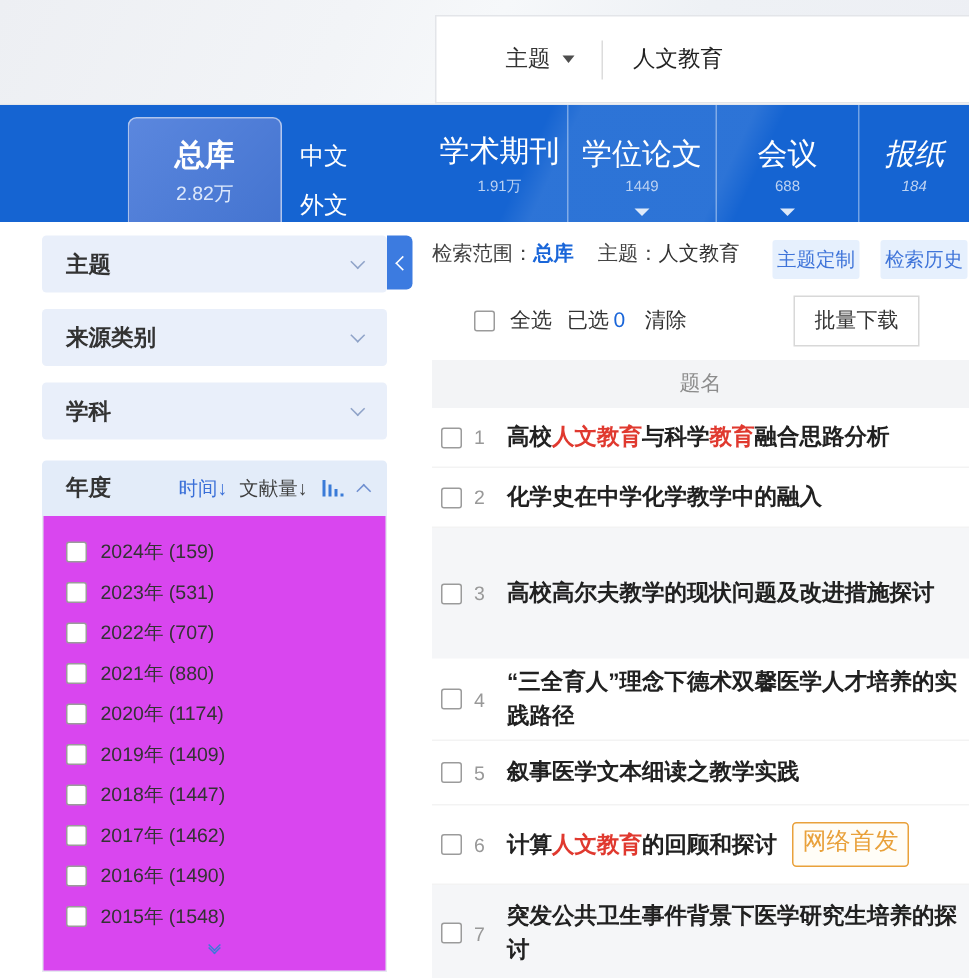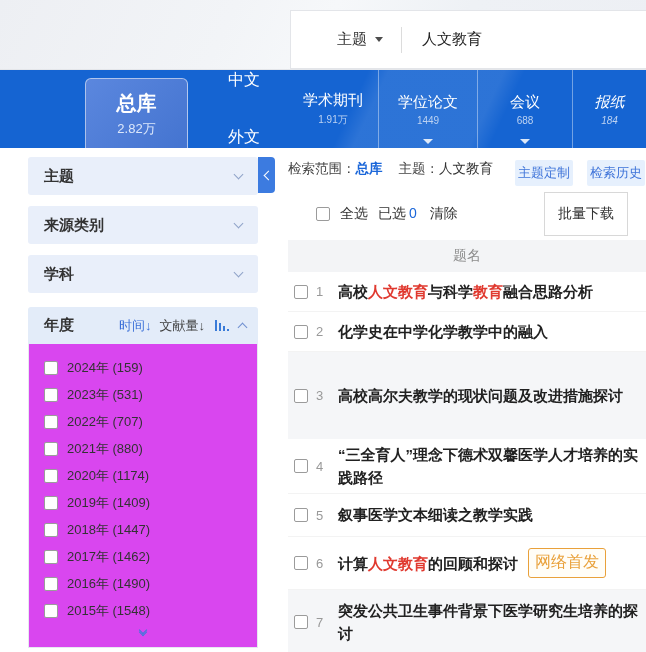--- a/index.html
+++ b/index.html
@@ -24,27 +24,27 @@
   .nav { position:absolute; left:0; top:70px; width:646px; height:78px; background:#1564d2; overflow:hidden; }
   .nav::before { content:""; position:absolute; inset:0;
     background:linear-gradient(115deg,rgba(255,255,255,0) 54%,rgba(255,255,255,.10) 57%,rgba(255,255,255,.10) 74%,rgba(255,255,255,0) 77%); }
   .tab-total { position:absolute; left:85px; top:8px; width:103px; height:70px;
     background:linear-gradient(135deg,#5b87de,#4474d0);
     border:1px solid rgba(255,255,255,.55); border-bottom:none; border-radius:6px 6px 0 0;
     display:flex; flex-direction:column; align-items:center; justify-content:center; gap:3px; cursor:pointer; }
   .tab-total .t1 { font-size:20px; font-weight:bold; color:#fff; }
   .tab-total .t2 { font-size:13px; color:#dce8fb; }
   .lang-col { position:absolute; left:200px; top:0; height:78px; display:flex; flex-direction:column;
-    justify-content:space-between; gap:2px;margin-left:28px; }
+    justify-content:flex-end; gap:12px; }
   .lang-item { font-size:16px; color:#fff; cursor:pointer; }
   .nav-items { position:absolute; left:288px; top:0; width:358px; height:78px; display:flex; }
   .nav-item { position:relative; display:flex; flex-direction:column; align-items:center; justify-content:center;
     gap:3px; cursor:pointer; }
   .nav-item + .nav-item { border-left:1px solid rgba(255,255,255,.4); }
-  .nav-item .lbl { font-size:15px; color:#fff; white-space:nowrap; }
+  .nav-item .lbl { font-size:20px; color:#fff; white-space:nowrap; }
   .nav-item .cnt { font-size:10px; color:#bcd2f2; }
   .nav-caret { position:absolute; bottom:4px; left:50%; margin-left:-5px; width:0; height:0;
     border-left:5px solid transparent; border-right:5px solid transparent;
     border-top:5px solid rgba(255,255,255,.85); }
 
   
   .chev { display:inline-block; width:7px; height:7px; border-right:1.6px solid #8fa3c8;
     border-bottom:1.6px solid #8fa3c8; }
   .chev.down { transform:rotate(45deg); margin-top:-3px; }
   .chev.up   { transform:rotate(-135deg); margin-top:3px; border-color:#6f8fd0; }
@@ -86,21 +86,21 @@
   .scope-row .lab { color:#444; }
   .scope-val { color:#1a66d9; font-weight:bold; margin-right:16px; }
   .scope-q { color:#333; }
   .chip { background:#e6f0fd; color:#3f74d9; font-size:13px; padding:4px 3px; border-radius:2px;
     cursor:pointer; margin-left:14px; white-space:nowrap; }
   .chip.first { margin-left:22px; }
 
   .toolbar { margin-top:10px; height:36px; display:flex; align-items:center; padding-left:28px; }
   .toolbar .txt { font-size:14px; color:#333; margin-left:10px; cursor:pointer; }
   .toolbar .sel-cnt { color:#1a66d9; padding:0 3px; }
-  .btn-group { margin-left:auto; margin-right:18px; display:flex; height:44px; }
+  .btn-group { margin-left:auto; margin-right:33px; display:flex; height:34px; }
   .btn { border:1px solid #d8d8d8; background:#fff; font-size:14px; color:#333; padding:0 13px;
     display:flex; align-items:center; gap:7px; cursor:pointer; white-space:nowrap; }
   .btn + .btn { border-left:none; }
 
   .thead { margin-top:8px; height:32px; background:#f3f4f6; display:flex; align-items:center;
     justify-content:center; font-size:14px; color:#8c8c8c; }
   .row { display:flex; align-items:center; padding-left:6px; border-bottom:1px solid #f3f3f3; }
   .row.alt { background:#f5f6f8; border-bottom:none; }
   .row .num { font-size:13px; color:#999; width:18px; margin-left:8px; flex-shrink:0; }
   .row .title { font-size:15px; font-weight:600; color:#212121; line-height:1.55; margin-left:4px;

